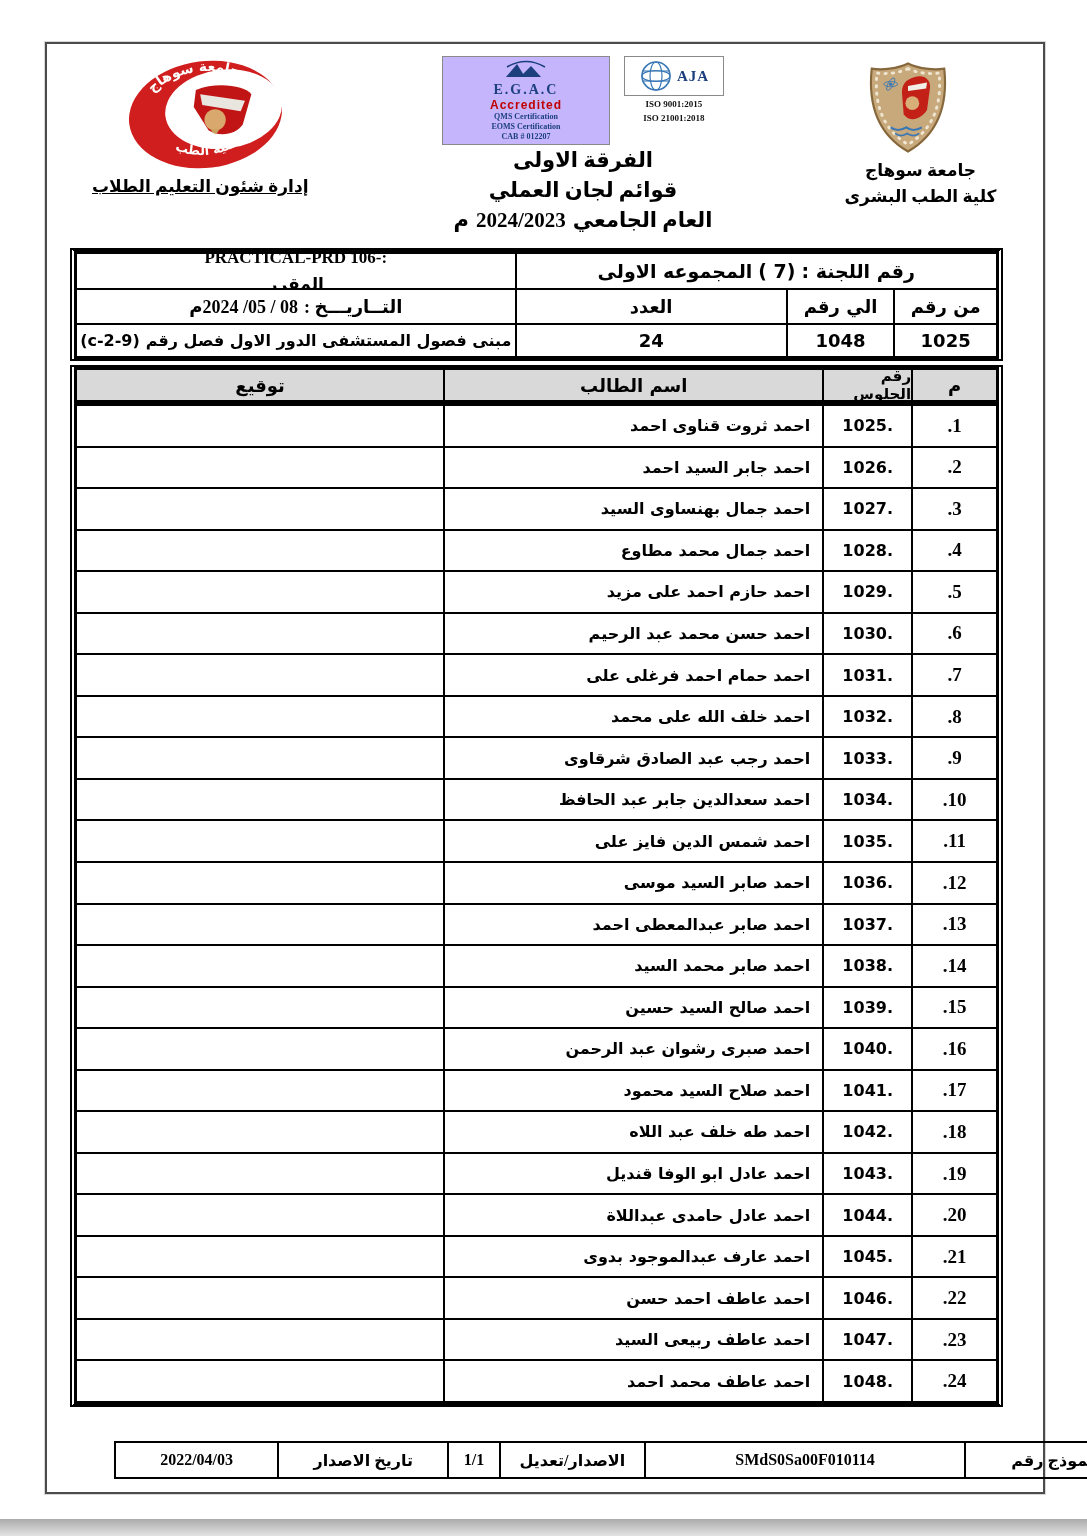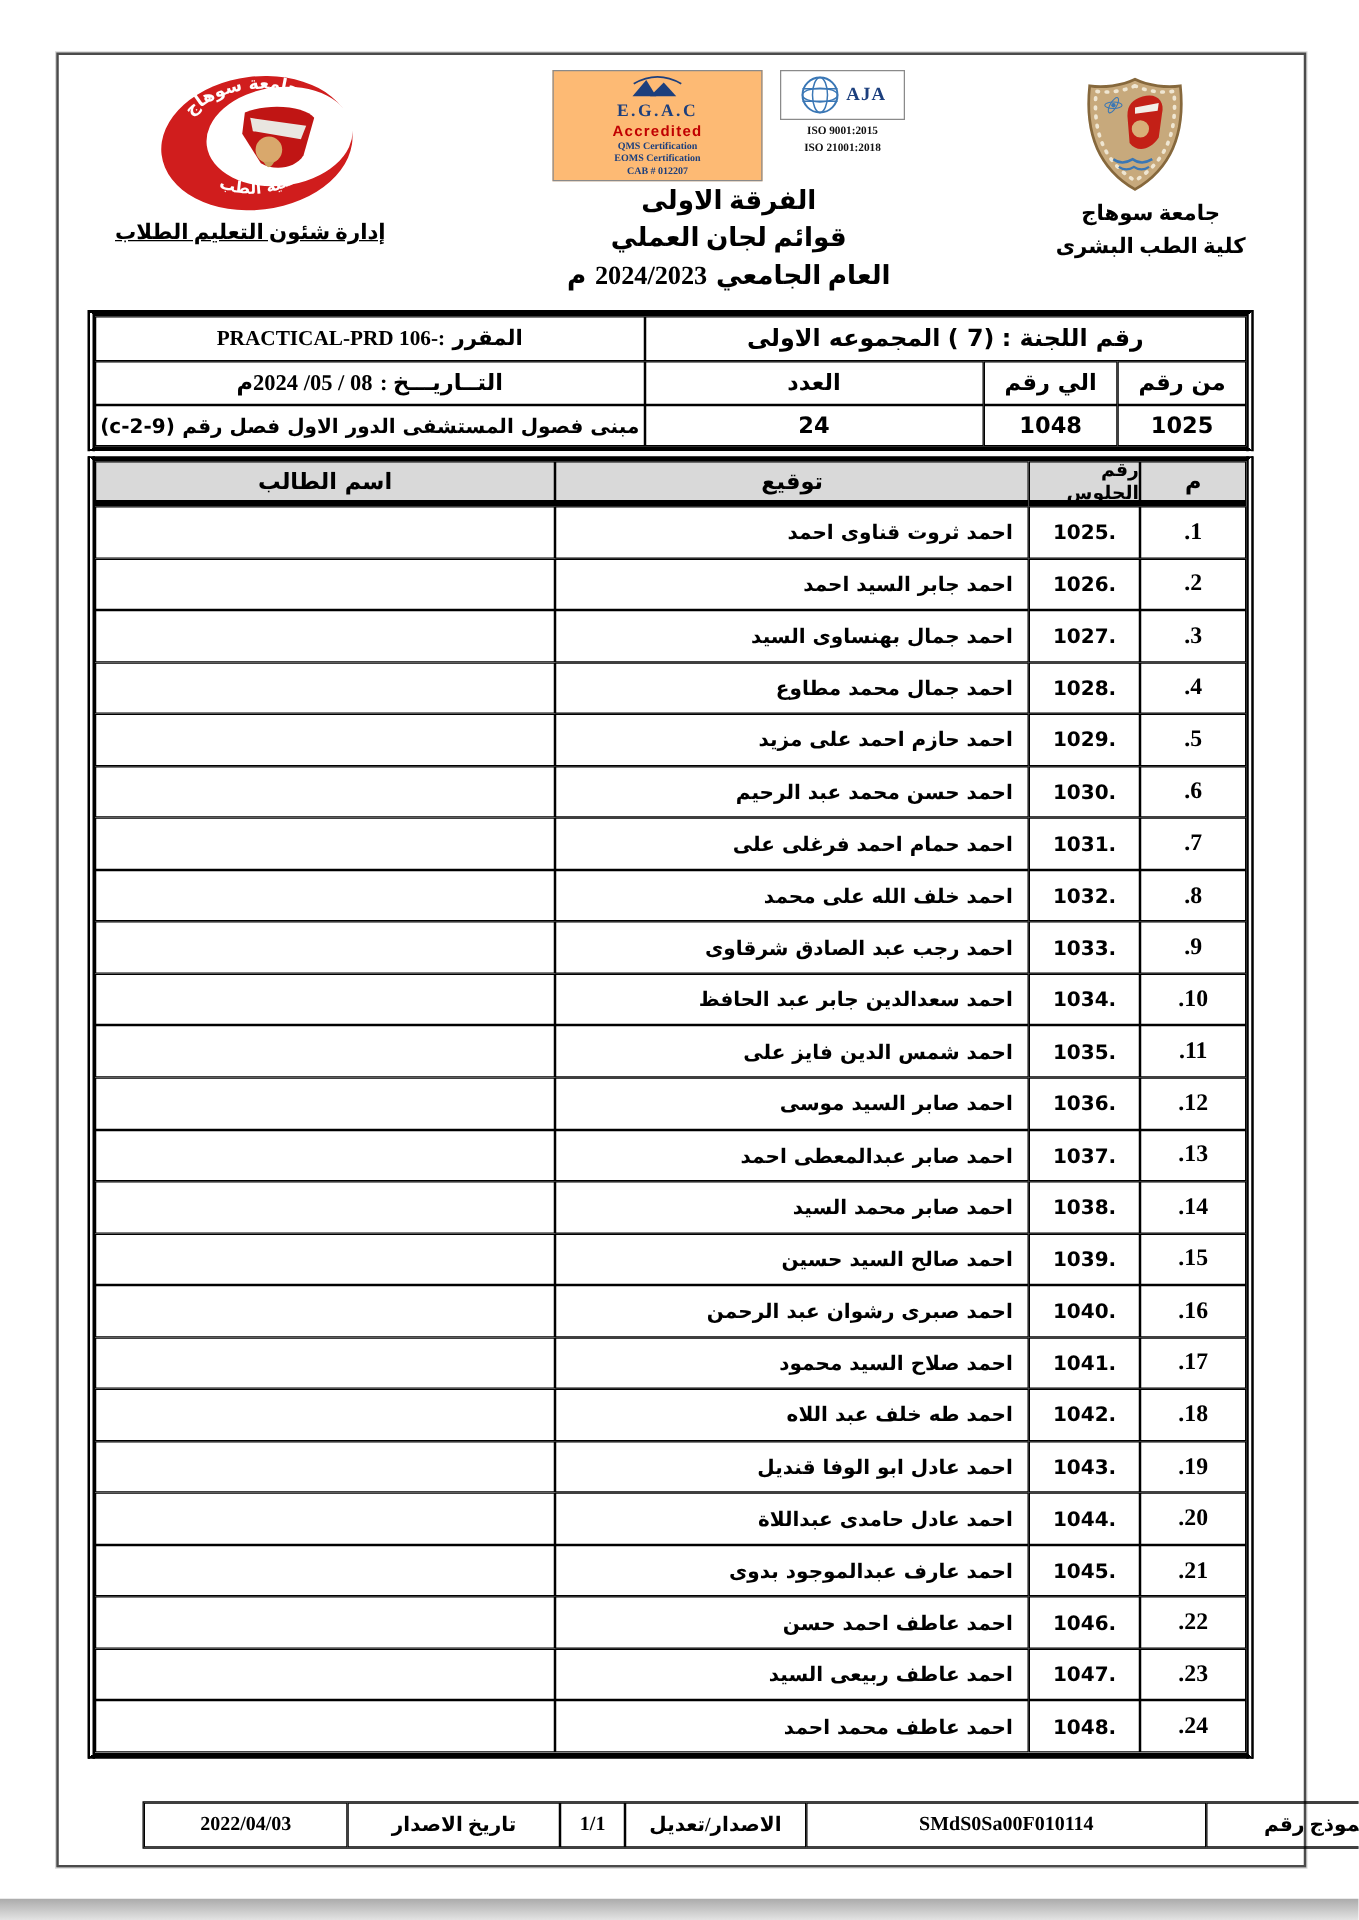--- a/index.html
+++ b/index.html
@@ -6,21 +6,21 @@
   .canvas{position:relative;width:1087px;height:1536px;background:#ffffff;overflow:hidden;
           font-family:"DejaVu Sans",sans-serif;color:#000;}
   .page-frame{position:absolute;left:45px;top:42px;width:996px;height:1448px;
               border:2px solid #4b4b4b;box-shadow:0 0 0 1px #d8d8d8;}
   
   .logo-left{position:absolute;left:118px;top:58px;width:175px;height:112px;}
   .dept-caption{position:absolute;left:92px;top:176px;width:240px;text-align:left;
                 font:bold 17px "Liberation Serif","DejaVu Sans",serif;direction:rtl;text-decoration:underline;}
   .center-head{position:absolute;left:398px;top:56px;width:370px;text-align:center;}
   .cert-row{display:flex;direction:ltr;justify-content:center;align-items:flex-start;gap:14px;}
-  .egac-box{width:158px;border:1px solid #8a8a8a;padding:3px 4px 2px;background:#fdba74;}
+  .egac-box{width:158px;border:1px solid #8a8a8a;padding:3px 4px 2px;background:#c4b5fd;}
   .egac-name{font:bold 14px "Liberation Serif",serif;color:#1c3f7d;letter-spacing:2px;}
   .egac-accredited{font:bold 12px "Liberation Sans",sans-serif;color:#c00000;letter-spacing:1px;}
   .egac-small{font:bold 8px "Liberation Serif",serif;color:#1c3f7d;line-height:10px;}
   .aja-box{width:100px;}
   .aja-frame{border:1px solid #8a8a8a;padding:2px 0;background:#fff;display:flex;align-items:center;justify-content:center;gap:4px;}
   .aja-name{font:bold 15px "Liberation Serif",serif;color:#1c3f7d;letter-spacing:1px;}
   .aja-small{font:bold 9px "Liberation Serif",serif;color:#111;line-height:12px;margin-top:2px;}
   .title-line{direction:rtl;font:bold 21px "Liberation Serif","DejaVu Sans",serif;line-height:30px;}
   .title-line3{display:flex;direction:ltr;justify-content:center;align-items:baseline;gap:7px;
                font:bold 21px "Liberation Serif","DejaVu Sans",serif;line-height:30px;}
@@ -32,21 +32,21 @@
         box-sizing:border-box;overflow:hidden;}
   .ltrflex{display:flex;direction:ltr;justify-content:center;align-items:center;gap:6px;}
   .rtl{direction:rtl;unicode-bidi:isolate;}
   bdo{unicode-bidi:bidi-override;}
   
   .info-table{position:absolute;left:70px;top:248px;width:933px;height:113px;display:grid;
               grid-template-columns:368fr 227fr 90fr 86fr;grid-template-rows:36px 35px 1fr;
               border-left:6px double #000;border-right:6px double #000;
               border-top:5px solid #000;border-bottom:4px solid #000;box-sizing:border-box;
               grid-auto-flow:dense;direction:ltr;}
-  .i-course{grid-column:1;grid-row:1;font:bold 17px "Liberation Serif","DejaVu Sans",serif;}
+  .i-course{grid-column:1;grid-row:1;font:bold 17px "Liberation Serif","DejaVu Sans",serif;flex-direction:column;}
   .i-committee{grid-column:2/5;grid-row:1;font:bold 19px "DejaVu Sans",sans-serif;}
   .i-date{grid-column:1;grid-row:2;font:bold 18px "Liberation Serif","DejaVu Sans",serif;text-align:right;}
   .i-count-h{grid-column:2;grid-row:2;}
   .i-to-h{grid-column:3;grid-row:2;}
   .i-from-h{grid-column:4;grid-row:2;}
   .i-loc{grid-column:1;grid-row:3;font:bold 16px "DejaVu Sans",sans-serif;}
   .i-count{grid-column:2;grid-row:3;}
   .i-to{grid-column:3;grid-row:3;}
   .i-from{grid-column:4;grid-row:3;}
   .i-head{font:bold 18px "DejaVu Sans",sans-serif;}
@@ -175,22 +175,22 @@
     <div class="cell i-loc ltrflex">
       <bdo dir="ltr">(c-2-9)</bdo>
       <span class="rtl">مبنى فصول المستشفى الدور الاول فصل رقم</span>
     </div>
     <div class="cell i-count i-num">24</div>
     <div class="cell i-to i-num">1048</div>
     <div class="cell i-from i-num">1025</div>
   </div>
 
   <div class="main-table">
+    <div class="cell mt-head rtl">توقيع</div>
     <div class="cell mt-head rtl">اسم الطالب</div>
-    <div class="cell mt-head rtl">توقيع</div>
     <div class="cell mt-head small rtl">رقم الجلوس</div>
     <div class="cell mt-head rtl">م</div>
 
       <div class="trow">
         <div class="cell cell-sig"></div>
         <div class="cell cell-name">
           <span class="rtl">احمد ثروت قناوى احمد</span>
         </div>
         <div class="cell cell-seat">
           <bdo dir="ltr">1025.</bdo>

